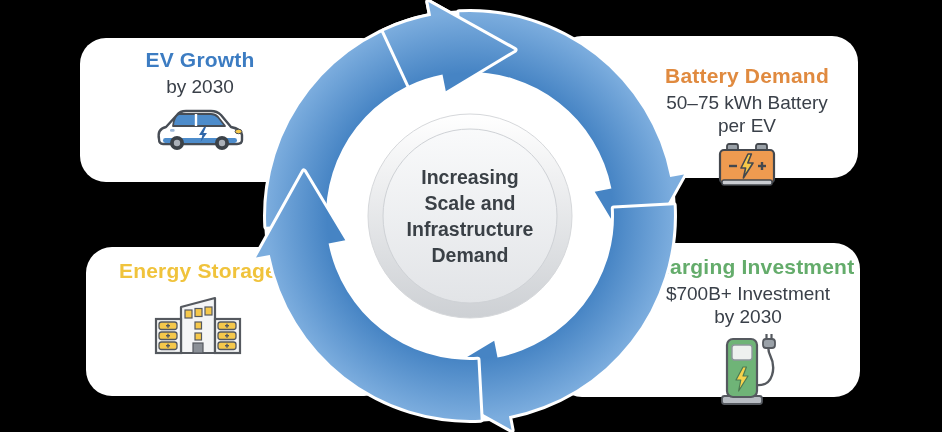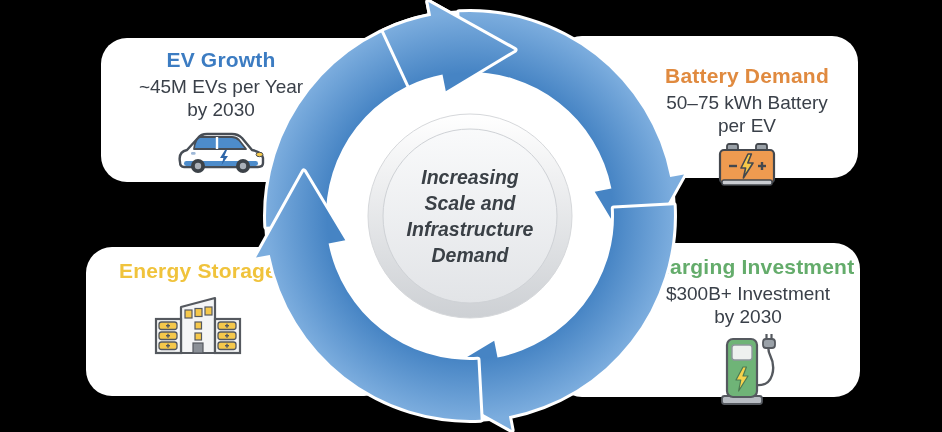--- a/index.html
+++ b/index.html
@@ -5,42 +5,41 @@
   html,body{margin:0;padding:0;}
   body{
     width:942px;height:432px;position:relative;overflow:hidden;
     background:#000;
     font-family:"Liberation Sans", sans-serif;
   }
   .card{
     position:absolute;background:#fff;border-radius:26px;z-index:1;
     box-sizing:border-box;display:flex;flex-direction:column;align-items:center;
   }
-  .card-tl{left:80px;top:38px;width:308px;height:144px;padding:10px 88px 0 20px;margin-left:21px;}
+  .card-tl{left:80px;top:38px;width:308px;height:144px;padding:10px 88px 0 20px;}
   .card-tr{left:556px;top:36px;width:302px;height:142px;padding:28px 12px 0 92px;}
   .card-bl{left:86px;top:247px;width:304px;height:149px;padding:12px 90px 0 10px;}
   .card-br{left:556px;top:243px;width:304px;height:154px;padding:12px 12px 0 92px;}
   .card h2{margin:0 0 3px 0;font-size:21px;font-weight:bold;letter-spacing:.2px;white-space:nowrap;}
   .card .line{font-size:19px;color:#3A4049;line-height:23px;white-space:nowrap;}
   .t-blue{color:#3C7CC2;} .t-orange{color:#E08A3F;} .t-yellow{color:#F0C33C;} .t-green{color:#64AC6B;}
   .icon{margin-top:5px;flex:0 0 auto;}
   #diagram{position:absolute;left:0;top:0;z-index:2;pointer-events:none;}
   #center-label{
     position:absolute;left:385px;top:140px;width:170px;height:152px;z-index:3;
     display:flex;align-items:center;justify-content:center;text-align:center;
     font-size:19.5px;font-weight:bold;color:#3A4046;line-height:26px;
   }
-  #center-label .inner{width:142px;font-style:italic;}
+  #center-label .inner{width:142px;}
 </style>
 </head>
 <body>
 
 <div class="card card-tl">
   <h2 class="t-blue">EV Growth</h2>
-  <div class="line">~45M EVs per Year</div>
   <div class="line">by 2030</div>
   <svg class="icon" width="100" height="50" viewBox="0 0 100 50">
     <path d="M9,36 Q7,26 16,24 L27,12 Q30,8 36,8 L61,8 Q67,8 71,12 L81,24 Q91,26 92,32 L92,37 Q92,41 87,41 L13,41 Q9,41 9,36 Z" fill="#ffffff" stroke="#474d55" stroke-width="2.4" stroke-linejoin="round"></path>
     <path d="M29,11 L61,11 Q65,11 68,14 L75,23 L23,23 Q24,13 29,11 Z" fill="#4d8ccb" stroke="#474d55" stroke-width="1.8" stroke-linejoin="round"></path>
     <line x1="46" y1="11" x2="46" y2="23" stroke="#ffffff" stroke-width="2.4"></line>
     <rect x="13" y="35" width="74" height="5" rx="2.4" fill="#4d8ccb"></rect>
     <polygon points="54,24 49,32 52.4,32 50.6,39 57,30 53.4,30 56,24" fill="#2f66a8"></polygon>
     <circle cx="27" cy="40" r="7" fill="#3c4248"></circle>
       <circle cx="27" cy="40" r="3.2" fill="#aab0b8"></circle>
     <circle cx="72" cy="40" r="7" fill="#3c4248"></circle>
@@ -98,21 +97,21 @@
       <line x1="72" y1="44.7" x2="76" y2="44.7"></line>
         <line x1="74" y1="42.7" x2="74" y2="46.7"></line>
       <line x1="72" y1="54.7" x2="76" y2="54.7"></line>
         <line x1="74" y1="52.7" x2="74" y2="56.7"></line>
     </g>
   </svg>
 </div>
 
 <div class="card card-br">
   <h2 class="t-green">Charging Investment</h2>
-  <div class="line">$300B+ Investment</div>
+  <div class="line">$700B+ Investment</div>
   <div class="line">by 2030</div>
   <svg class="icon" width="68" height="72" viewBox="0 0 68 72">
     <path d="M42,52 C60,54 62,34 56,22 C54,18 54,16 55,13" fill="none" stroke="#55595f" stroke-width="2.4"></path>
     <rect x="49" y="6" width="12" height="9" rx="3" fill="#9aa1a8" stroke="#55595f" stroke-width="1.8"></rect>
     <line x1="52.5" y1="6" x2="52.5" y2="1" stroke="#55595f" stroke-width="2.2"></line>
     <line x1="57.5" y1="6" x2="57.5" y2="1" stroke="#55595f" stroke-width="2.2"></line>
     <rect x="8" y="63" width="40" height="8" rx="2.5" fill="#b8bdc3" stroke="#55595f" stroke-width="1.8"></rect>
     <rect x="13" y="6" width="30" height="58" rx="6" fill="#6FB477" stroke="#55595f" stroke-width="2.2"></rect>
     <rect x="18" y="12" width="20" height="15" rx="2.5" fill="#eef1ef" stroke="#8f969d" stroke-width="1.4"></rect>
     <polygon points="29,34 22,47 26.8,47 24.6,58 34,43 29,43 32.4,34" fill="#F7D34C" stroke="#4c7a52" stroke-width="1.2" stroke-linejoin="round"></polygon>

